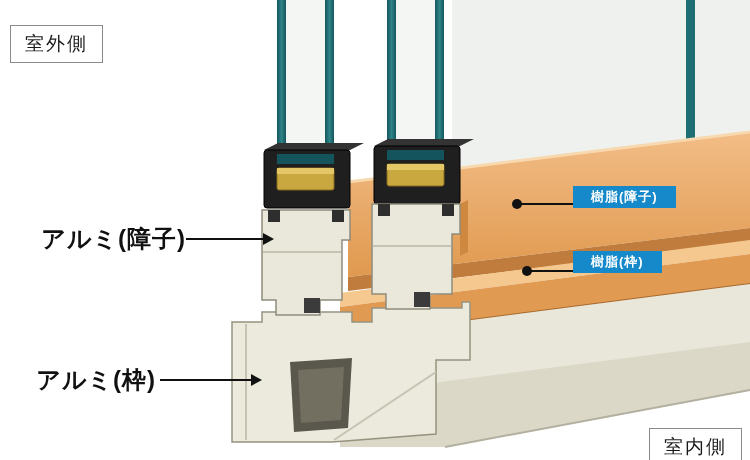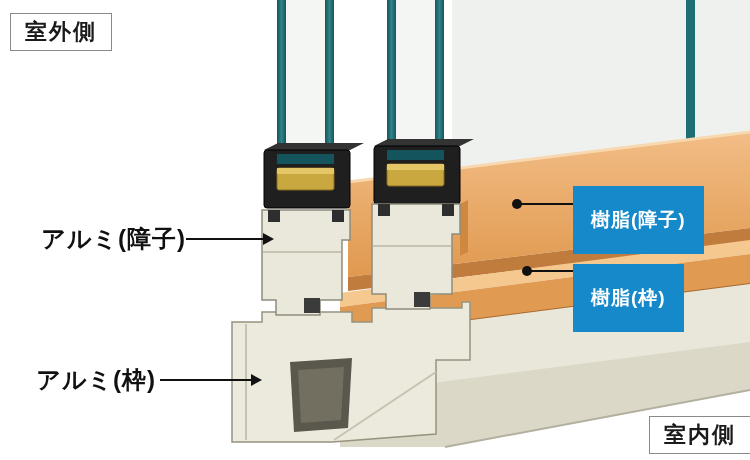--- a/index.html
+++ b/index.html
@@ -3,46 +3,46 @@
 <meta charset="utf-8">
 <style>
   html,body{margin:0;padding:0;background:#fff;}
   .stage{
     position:relative;width:750px;height:460px;overflow:hidden;background:#ffffff;
     font-family:"Liberation Sans","DejaVu Sans",sans-serif;
   }
   .stage svg{position:absolute;left:0;top:0;}
   .side-box{
     position:absolute;background:#fff;border:1px solid #8a8a8a;color:#1a1a1a;
-    font-size:22px;font-weight:700;letter-spacing:2px;padding:6px 14px;line-height:24px;
-    white-space:nowrap;z-index:5;
+    font-size:19px;font-weight:400;letter-spacing:2px;padding:6px 14px;line-height:24px;
+    white-space:nowrap;z-index:5;margin-top:12px;
   }
   .side-box.outdoor{left:10px;top:13px;}
   .side-box.indoor{left:649px;top:416px;}
   .part-label-left{
     position:absolute;color:#111;font-size:24px;font-weight:700;letter-spacing:1px;
     line-height:24px;text-align:right;white-space:nowrap;z-index:5;
   }
   .part-label-left.sash{left:0;top:227px;width:186px;}
   .part-label-left.frame{left:0;top:368px;width:156px;}
   .leader{position:absolute;height:2px;background:#111;z-index:4;}
   .leader.l1{left:186px;top:238px;width:78px;}
   .leader.l2{left:160px;top:379px;width:92px;}
   .arrow-right{
     position:absolute;width:0;height:0;z-index:4;
     border-top:6px solid transparent;border-bottom:6px solid transparent;border-left:11px solid #111;
   }
   .arrow-right.a1{left:263px;top:233px;}
   .arrow-right.a2{left:251px;top:374px;}
   .blue-label{
-    position:absolute;background:#1589c9;color:#ffffff;font-size:19px;font-weight:700;
-    letter-spacing:1px;padding:23px 18px;line-height:22px;white-space:nowrap;z-index:5;
+    position:absolute;background:#1589c9;color:#ffffff;font-size:13px;font-weight:700;
+    letter-spacing:1px;padding:0 18px;line-height:22px;white-space:nowrap;z-index:5;
   }
   .blue-label.resin-sash{left:573px;top:186px;}
-  .blue-label.resin-frame{left:573px;top:264px;}
+  .blue-label.resin-frame{left:573px;top:251px;}
   .leader.r1{left:521px;top:203px;width:52px;}
   .leader.r2{left:531px;top:270px;width:42px;}
   .dot{position:absolute;width:10px;height:10px;border-radius:50%;background:#111;z-index:4;}
   .dot.d1{left:512px;top:199px;}
   .dot.d2{left:522px;top:266px;}
 </style>
 </head>
 <body>
 
 <div class="stage">

